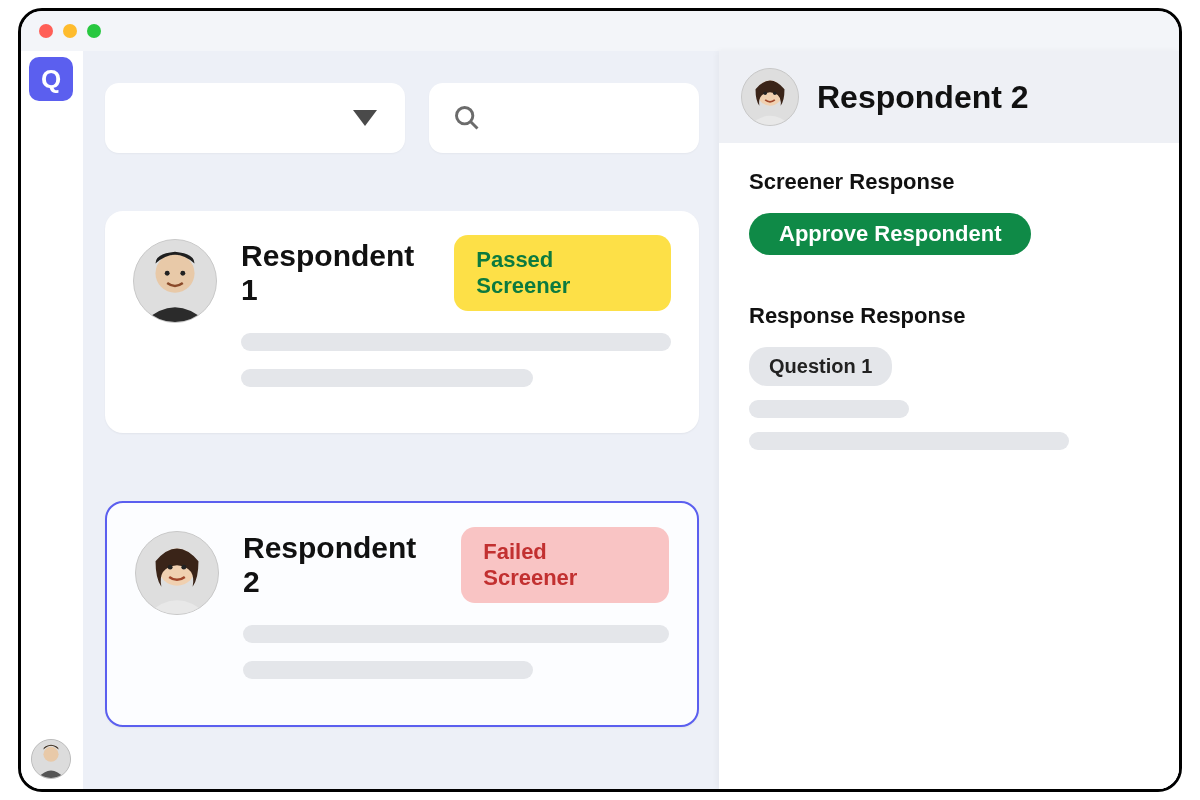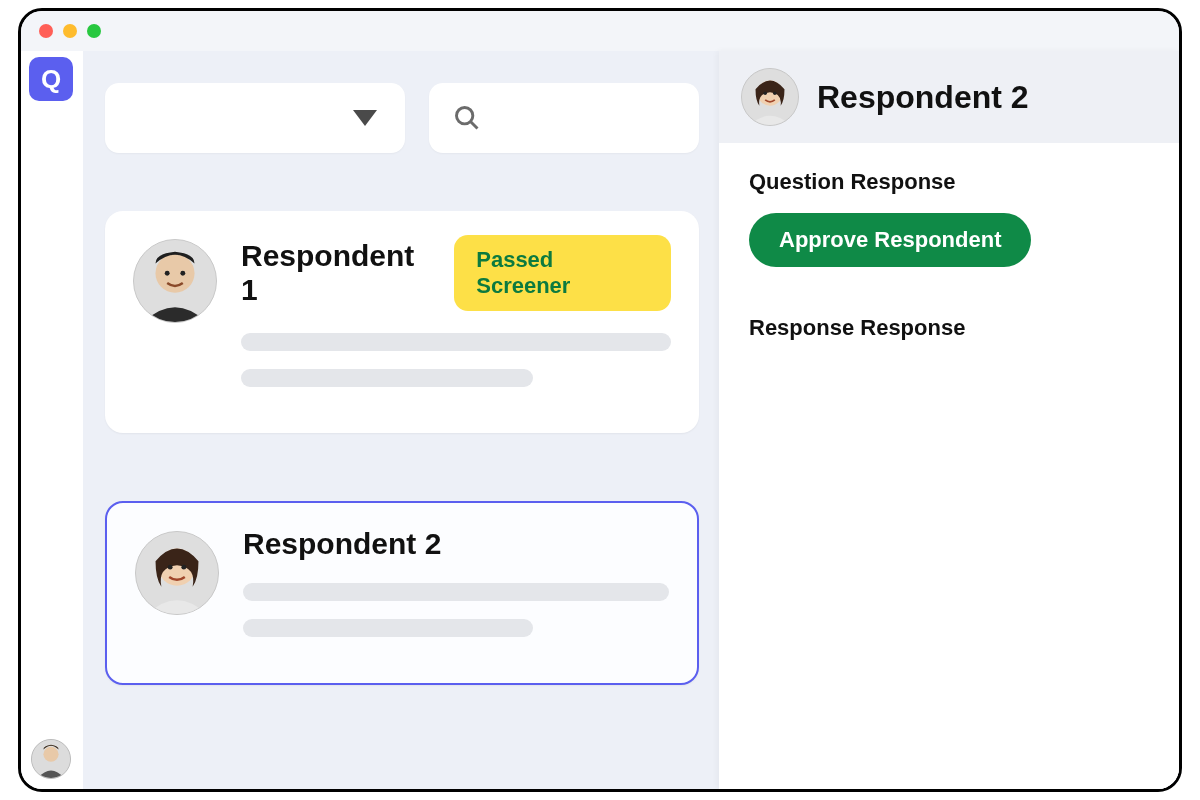--- a/index.html
+++ b/index.html
@@ -32,21 +32,21 @@
   .badge-fail { background: #f9c4c4; color: #c23030; }
   .ph-line { height: 18px; background: #e4e6ea; border-radius: 9px; margin-bottom: 18px; }
   .ph-line.w1 { width: 100%; }
   .ph-line.w2 { width: 68%; }
   .panel { position: absolute; right: 0; top: 0; width: 460px; bottom: 0; background: #fff; box-shadow: -2px 0 6px rgba(0,0,0,0.04); }
   .panel-head { height: 92px; background: #eef0f5; display: flex; align-items: center; gap: 18px; padding-left: 22px; }
   .panel-avatar { width: 58px; height: 58px; border-radius: 50%; background: #d8d8d8; border: 1px solid #c8c8c8; overflow: hidden; }
   .panel-title { font-size: 32px; font-weight: 800; color: #111; }
   .panel-body { padding: 26px 30px; }
   .section-title { font-size: 22px; font-weight: 700; color: #111; margin-bottom: 18px; }
-  .btn { display: inline-flex; align-items: center; justify-content: center; height: 54px; padding: 0 30px; border-radius: 27px; font-size: 22px; font-weight: 700; color: #fff; margin-bottom: 18px; cursor: pointer; }
+  .btn { display: inline-flex; align-items: center; justify-content: center; height: 42px; padding: 0 30px; border-radius: 27px; font-size: 22px; font-weight: 700; color: #fff; margin-bottom: 18px; cursor: pointer; }
   .btn-approve { background: #0f8a47; }
   .btn-reject { background: #d92323; }
   .spacer { height: 30px; }
   .q-pill { display: inline-block; background: #e4e6ea; border-radius: 18px; padding: 8px 20px; font-size: 20px; font-weight: 700; color: #222; margin-bottom: 14px; }
   .q-line { height: 18px; background: #e4e6ea; border-radius: 9px; margin-bottom: 14px; }
   .q-line.short { width: 160px; }
   .q-line.long { width: 320px; }
   .q-block { margin-bottom: 28px; }
   
   .face { width: 100%; height: 100%; }
@@ -121,20 +121,21 @@
               <path d="M20 30 Q42 4 64 30 Q64 48 58 56 Q62 36 42 34 Q22 36 26 56 Q20 48 20 30" fill="#3a2418"></path>
               <path d="M12 84 Q42 56 72 84" fill="#e8e8e8"></path>
               <circle cx="35" cy="36" r="2.5" fill="#222"></circle>
                 <circle cx="49" cy="36" r="2.5" fill="#222"></circle>
               <path d="M34 46 Q42 52 50 46" stroke="#a0462a" stroke-width="2.5" fill="none"></path>
             </svg>
           </div>
           <div class="card-body">
             <div class="card-head">
               <div class="card-title">Respondent 2</div>
+              <div class="badge badge-fail">Failed Screener</div>
             </div>
             <div class="ph-line w1"></div>
             <div class="ph-line w2"></div>
           </div>
         </div>
 
       </div>
 
       <div class="panel">
         <div class="panel-head">
@@ -145,29 +146,34 @@
               <path d="M14 21 Q29 3 44 21 Q44 33 40 38 Q42 25 29 24 Q16 25 18 38 Q14 33 14 21" fill="#3a2418"></path>
               <path d="M8 58 Q29 39 50 58" fill="#e8e8e8"></path>
               <circle cx="24" cy="25" r="1.8" fill="#222"></circle>
                 <circle cx="34" cy="25" r="1.8" fill="#222"></circle>
               <path d="M24 32 Q29 36 34 32" stroke="#a0462a" stroke-width="1.8" fill="none"></path>
             </svg>
           </div>
           <div class="panel-title">Respondent 2</div>
         </div>
         <div class="panel-body">
-          <div class="section-title">Question Response</div>
+          <div class="section-title">Screener Response</div>
           <div>
             <div class="btn btn-approve">
               <span>Approve Respondent</span>
             </div>
           </div>
           <div class="spacer"></div>
           <div class="section-title">Response Response</div>
 
+          <div class="q-block">
+            <div><span class="q-pill">Question 1</span></div>
+            <div class="q-line short"></div>
+            <div class="q-line long"></div>
+          </div>
 
 
         </div>
       </div>
 
     </div>
   </div>
 </div>
 
 </body></html>

